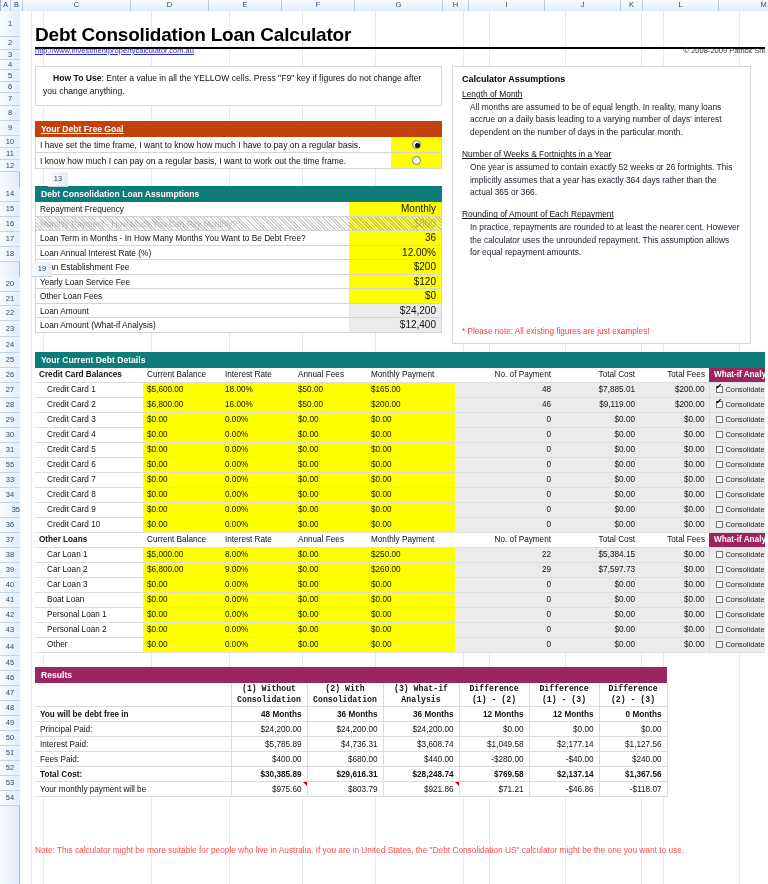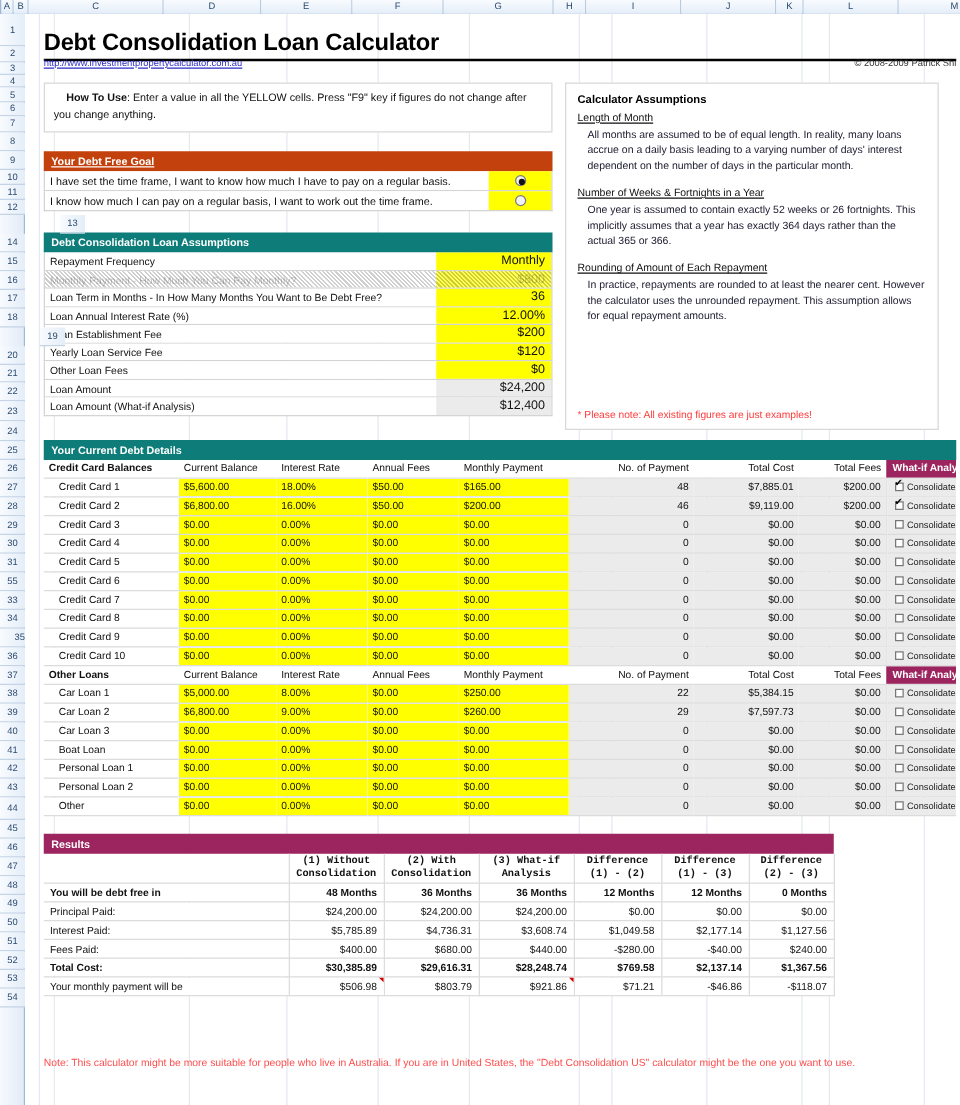--- a/index.html
+++ b/index.html
@@ -719,21 +719,21 @@
               <td class="lbl green">Total Cost:</td>
               <td class="green">$30,385.89</td>
               <td class="green">$29,616.31</td>
               <td class="green">$28,248.74</td>
               <td class="green">$769.58</td>
               <td class="green">$2,137.14</td>
               <td class="green">$1,367.56</td>
             </tr>
             <tr>
               <td class="lbl">Your monthly payment will be</td>
-              <td class="redmark">$506.98</td>
+              <td class="redmark">$975.60</td>
               <td class="">$803.79</td>
               <td class="redmark">$921.86</td>
               <td class="">$71.21</td>
               <td class="">-$46.86</td>
               <td class="">-$118.07</td>
             </tr>
           </tbody>
       </table>
     </div>
 

